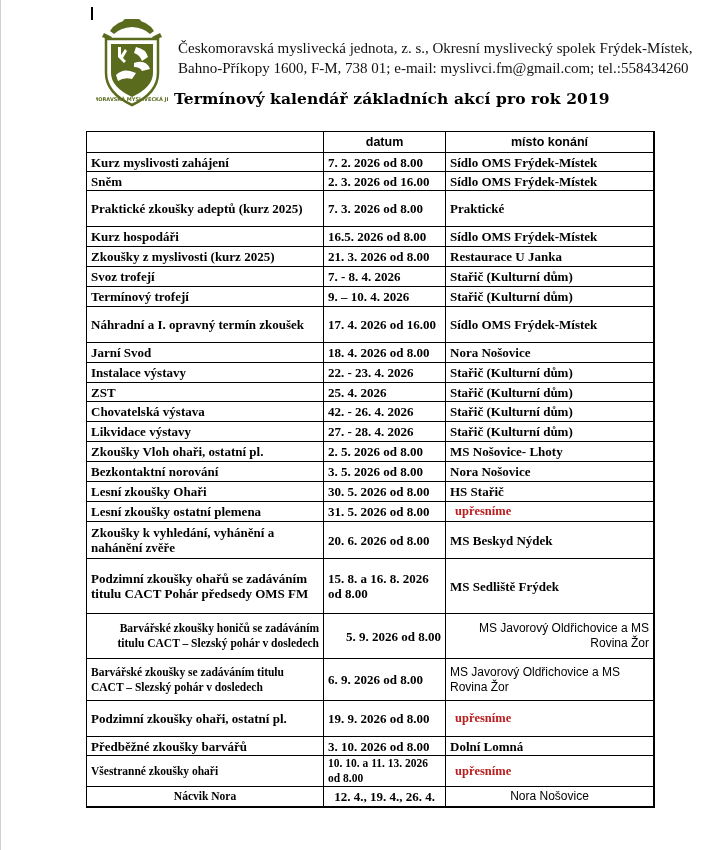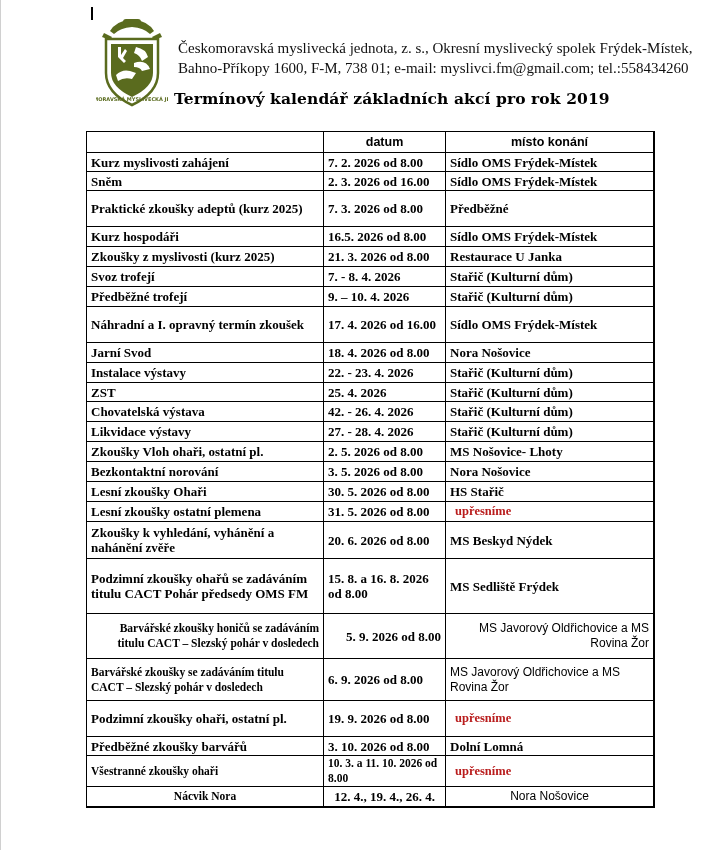--- a/index.html
+++ b/index.html
@@ -67,39 +67,39 @@
         <td class="c3">Sídlo OMS Frýdek-Místek</td>
       </tr>
       <tr style="height: 19px;">
         <td class="c1">Sněm</td>
         <td class="c2">2. 3. 2026 od 16.00</td>
         <td class="c3">Sídlo OMS Frýdek-Místek</td>
       </tr>
       <tr style="height: 36px;">
         <td class="c1">Praktické zkoušky adeptů (kurz 2025)</td>
         <td class="c2">7. 3. 2026 od 8.00</td>
-        <td class="c3">Předběžné</td>
+        <td class="c3">Praktické</td>
       </tr>
       <tr style="height: 20px;">
         <td class="c1">Kurz hospodáři</td>
         <td class="c2">16.5. 2026 od 8.00</td>
         <td class="c3">Sídlo OMS Frýdek-Místek</td>
       </tr>
       <tr style="height: 20px;">
         <td class="c1">Zkoušky z myslivosti  (kurz 2025)</td>
         <td class="c2">21. 3. 2026 od 8.00</td>
         <td class="c3">Restaurace U Janka</td>
       </tr>
       <tr style="height: 20px;">
         <td class="c1">Svoz trofejí</td>
         <td class="c2">7. - 8. 4. 2026</td>
         <td class="c3">Stařič (Kulturní dům)</td>
       </tr>
       <tr style="height: 20px;">
-        <td class="c1">Předběžné trofejí</td>
+        <td class="c1">Termínový trofejí</td>
         <td class="c2">9. – 10. 4. 2026</td>
         <td class="c3">Stařič (Kulturní dům)</td>
       </tr>
       <tr style="height: 36px;">
         <td class="c1">Náhradní a I. opravný termín zkoušek</td>
         <td class="c2">17. 4. 2026 od 16.00</td>
         <td class="c3">Sídlo OMS Frýdek-Místek</td>
       </tr>
       <tr style="height: 20px;">
         <td class="c1">Jarní Svod</td>
@@ -171,21 +171,21 @@
         <td class="c2">19. 9. 2026 od 8.00</td>
         <td class="c3 red">upřesníme</td>
       </tr>
       <tr style="height: 19px;">
         <td class="c1">Předběžné zkoušky barvářů</td>
         <td class="c2">3. 10. 2026 od 8.00</td>
         <td class="c3">Dolní Lomná</td>
       </tr>
       <tr style="height: 30px;">
         <td class="c1 small">Všestranné zkoušky ohaři</td>
-        <td class="c2 small">10. 3. a 11. 10. 2026 od 8.00</td>
+        <td class="c2 small">10. 10. a 11. 13. 2026 od 8.00</td>
         <td class="c3 red">upřesníme</td>
       </tr>
       <tr style="height: 20px; text-align: center;">
         <td class="c1 small">Nácvik Nora</td>
         <td class="c2">12. 4., 19. 4., 26. 4.</td>
         <td class="c3 sans">Nora Nošovice</td>
       </tr>
     </tbody>
 </table>
 

